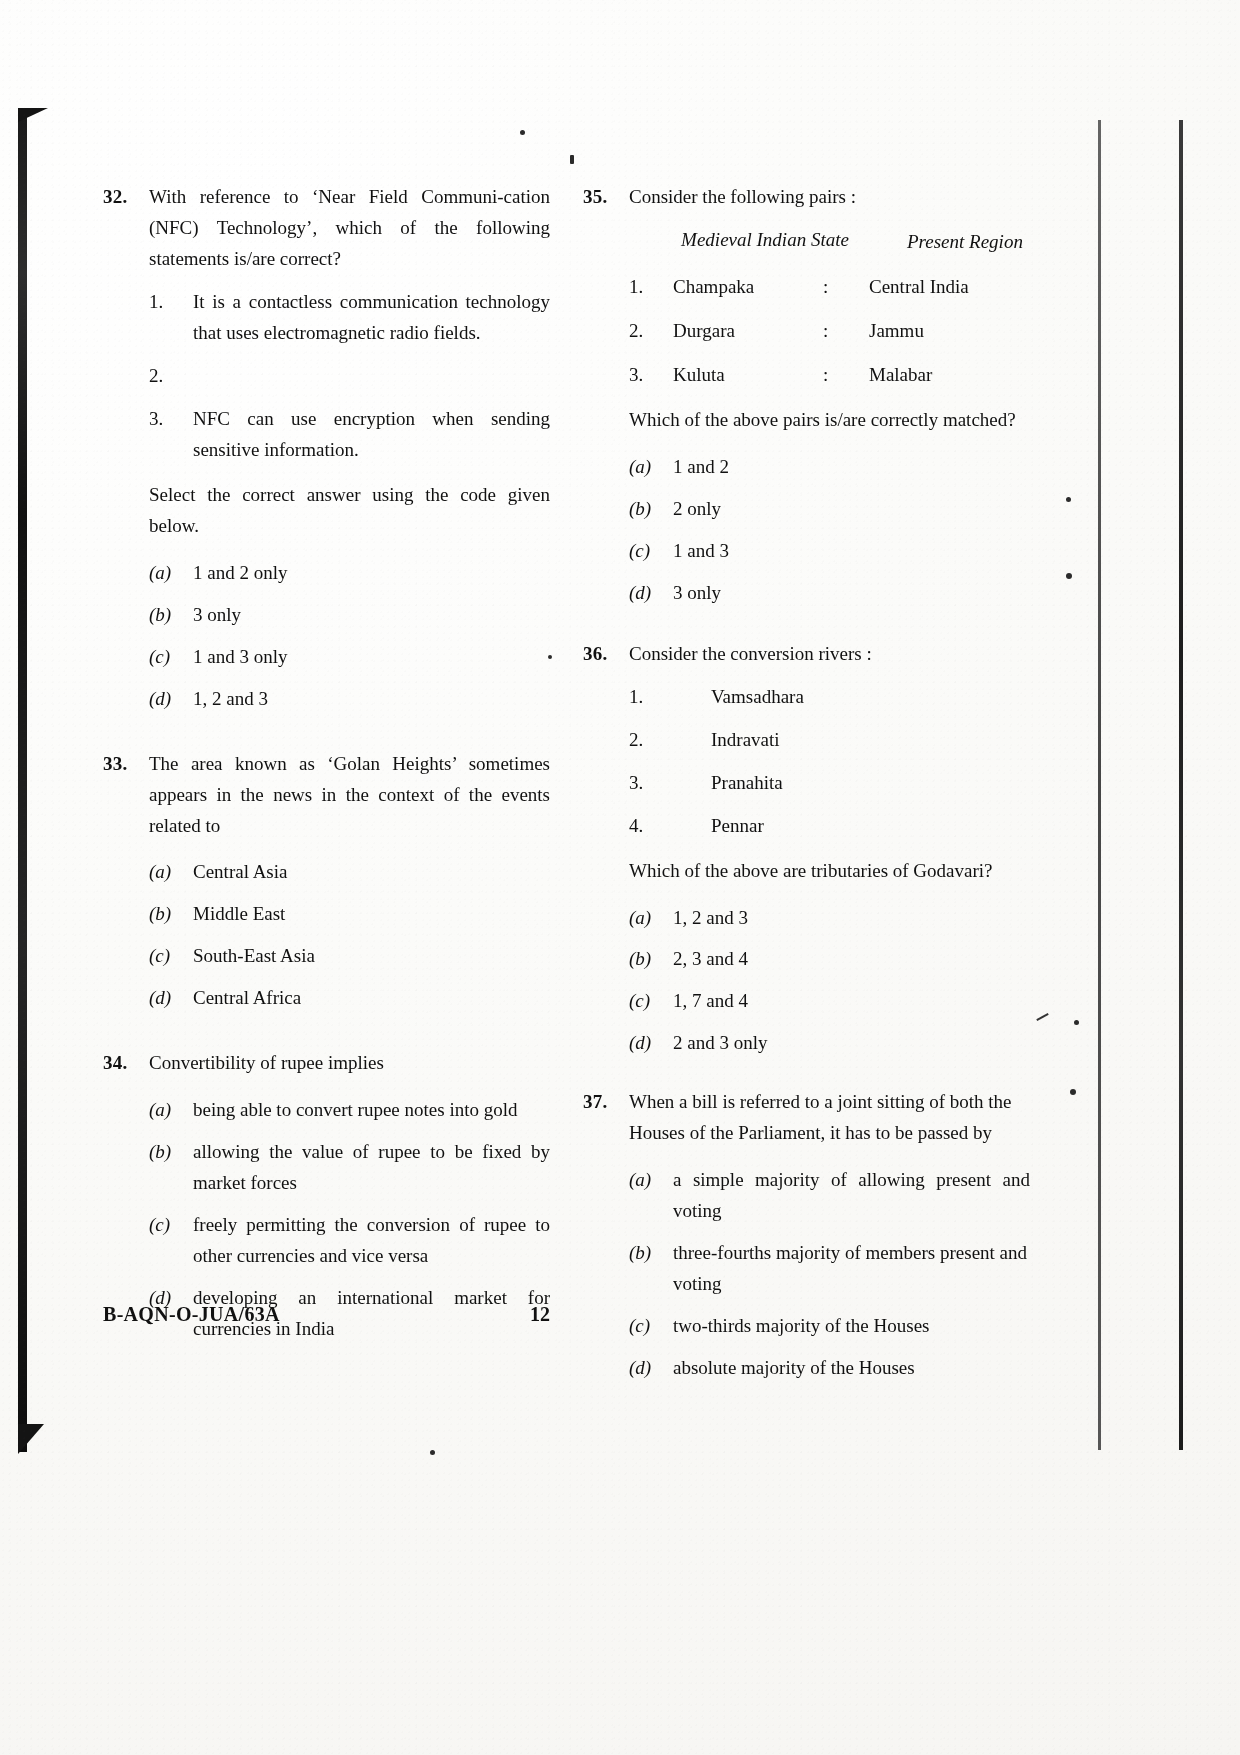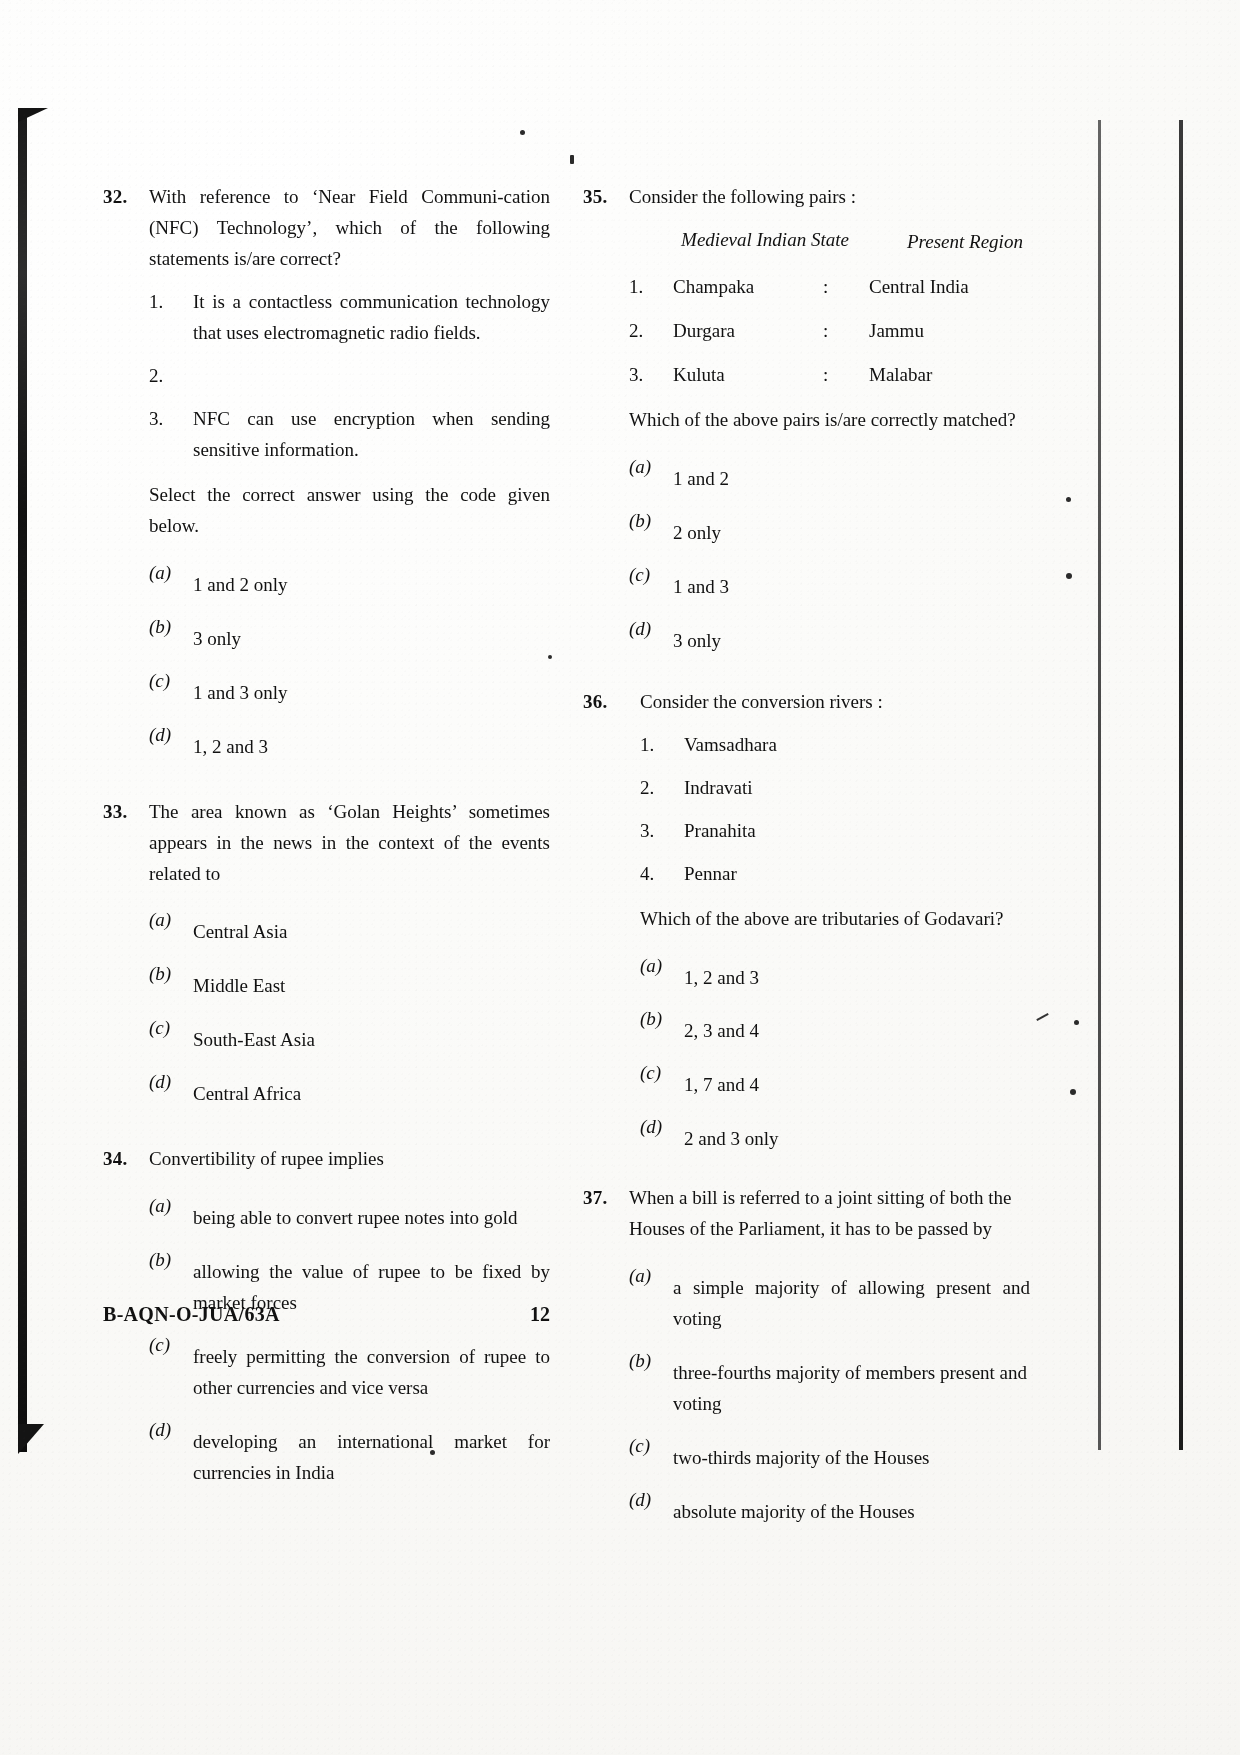--- a/index.html
+++ b/index.html
@@ -76,33 +76,33 @@
   .q-body{flex:1 1 auto;}
   .q-stem{text-align:justify;text-justify:inter-word;}
   .q-stem.nojust{text-align:left;}
 
   
   .stmts{margin-top:12px;}
   .stmt{display:flex;margin-bottom:12px;}
   .stmt:last-child{margin-bottom:0;}
   .stmt-num{width:44px;flex:0 0 44px;}
   .stmt-text{flex:1 1 auto;text-align:justify;text-justify:inter-word;}
-  .stmt-text.nojust{text-align:left;}
+  .stmt-text.nojust{text-align:left;margin-left:38px;}
 
   .lead{margin-top:14px;text-align:justify;text-justify:inter-word;}
 
   
   .opts{margin-top:16px;}
   .opt{display:flex;margin-bottom:11px;}
   .opt:last-child{margin-bottom:0;}
   .opt-label{
     width:44px;flex:0 0 44px;
     font-style:italic;
   }
-  .opt-text{flex:1 1 auto;text-align:justify;text-justify:inter-word;margin-top:12px;}
+  .opt-text{flex:1 1 auto;text-align:justify;text-justify:inter-word;}
   .opt-text.nojust{text-align:left;}
 
   
   .pair-head{
     display:flex;
     margin-top:14px;
     font-style:italic;
     margin-bottom:14px;
     gap:24px;
   }
@@ -307,21 +307,21 @@
             <div class="opt-text nojust">1 and 3</div>
           </div>
           <div class="opt">
             <div class="opt-label">(d)</div>
             <div class="opt-text nojust">3 only</div>
           </div>
         </div>
       </div>
     </div>
 
-    <div class="q" style="margin-top:30px;gap:11px;">
+    <div class="q" style="margin-top:30px;">
       <div class="q-num">36.</div>
       <div class="q-body">
         <div class="q-stem nojust">Consider the conversion rivers :</div>
         <div class="stmts">
           <div class="stmt">
             <div class="stmt-num">1.</div>
             <div class="stmt-text nojust">Vamsadhara</div>
           </div>
           <div class="stmt">
             <div class="stmt-num">2.</div>

